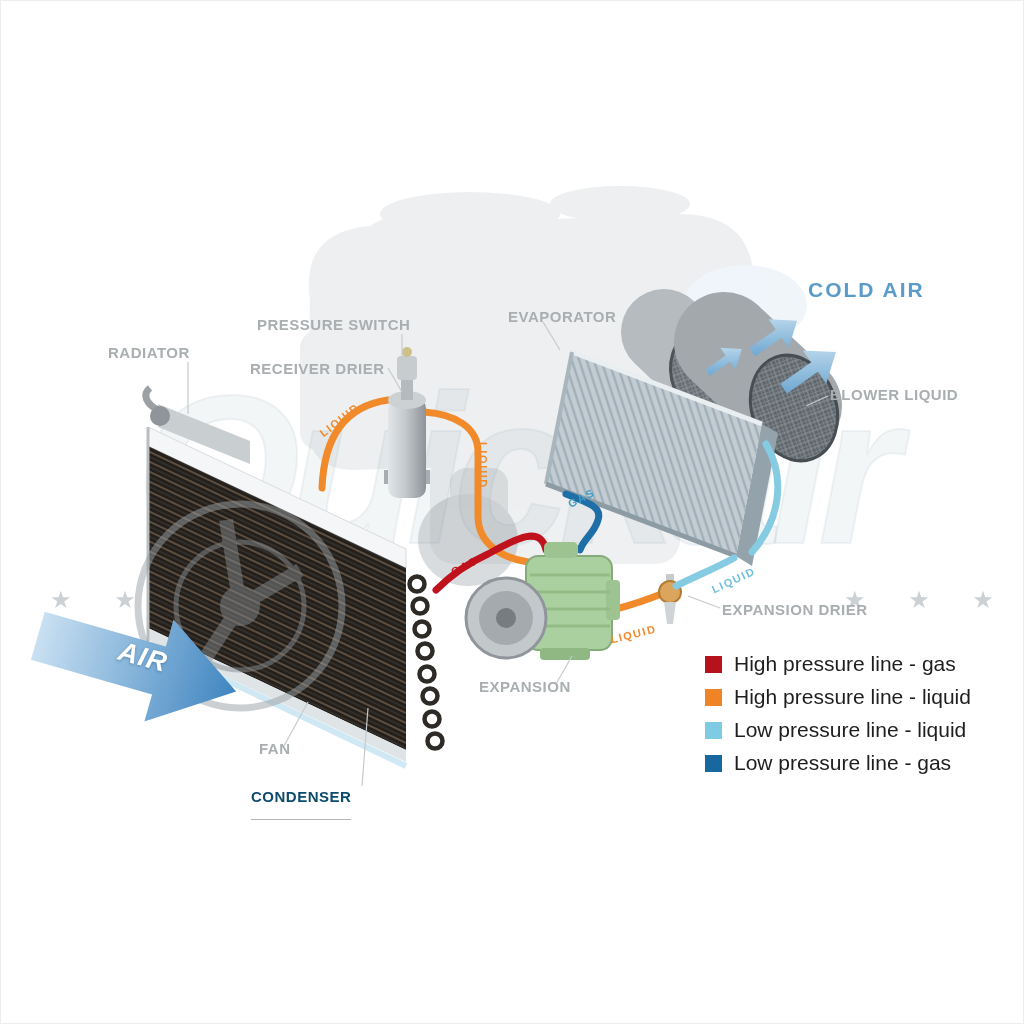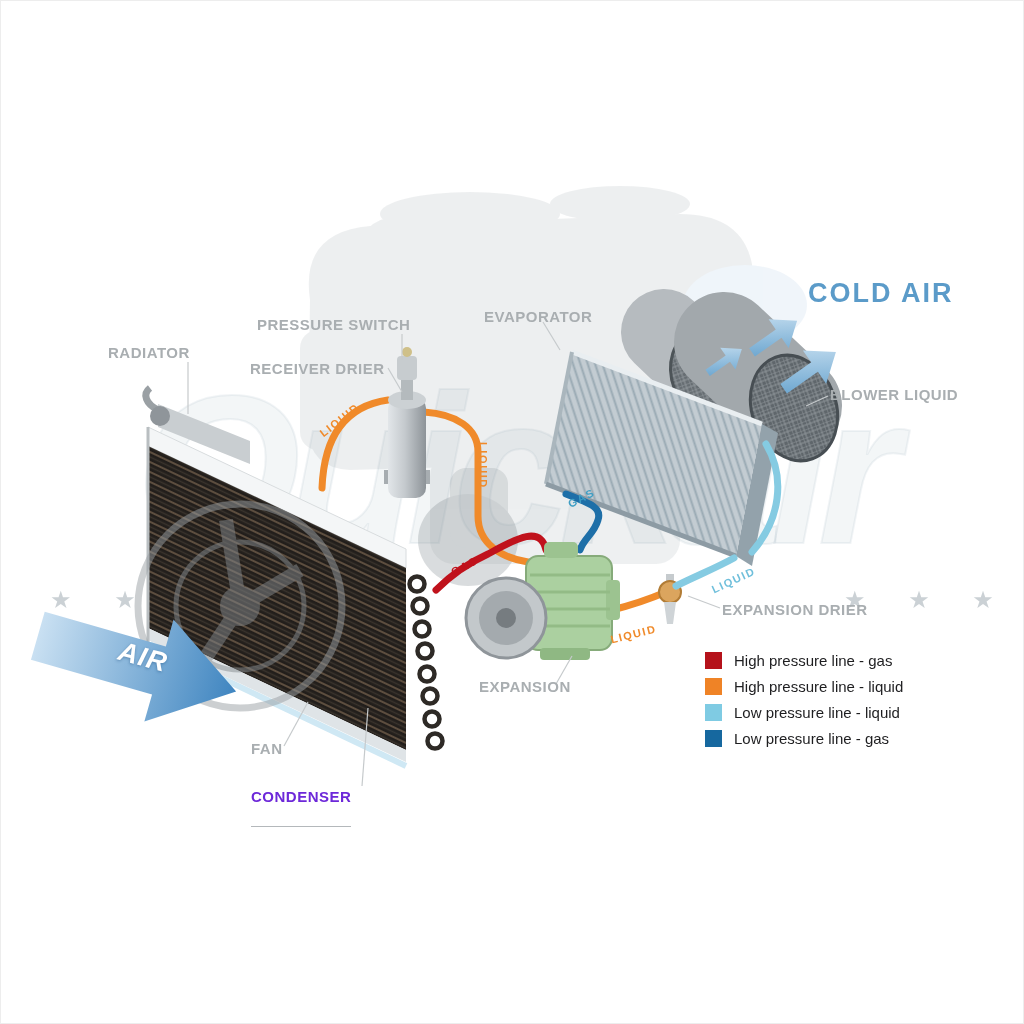--- a/index.html
+++ b/index.html
@@ -8,29 +8,29 @@
   .stage svg{position:absolute;left:0;top:0;}
   .watermark{position:absolute;left:0;top:348px;width:100%;text-align:center;
              font-size:212px;font-weight:bold;font-style:italic;letter-spacing:-12px;
              color:rgba(140,163,181,0.10);-webkit-text-stroke:2px rgba(140,163,181,0.12);
              user-select:none;pointer-events:none;}
   .stars{position:absolute;top:586px;font-size:24px;letter-spacing:18px;
          color:rgba(125,139,150,0.40);pointer-events:none;}
   .stars-left{left:50px;}
   .stars-right{left:844px;}
   .lbl{position:absolute;font-size:15px;color:#a9aeb1;letter-spacing:.5px;white-space:nowrap;font-weight:bold;}
-  .lbl-dark{color:#6d28d9;border-bottom:1px solid #b4b8bb;padding-bottom:21px;}
-  .cold-air{position:absolute;font-size:27px;font-weight:bold;color:#5b9bc9;letter-spacing:2px;white-space:nowrap;}
+  .lbl-dark{color:#0c4a6e;border-bottom:1px solid #b4b8bb;padding-bottom:14px;}
+  .cold-air{position:absolute;font-size:21px;font-weight:bold;color:#5b9bc9;letter-spacing:2px;white-space:nowrap;}
   .air-text{position:absolute;left:118px;top:642px;font-size:27px;font-weight:bold;font-style:italic;
             color:#fff;transform:rotate(15deg);letter-spacing:1px;text-shadow:0 1px 3px rgba(25,75,125,.45);}
   .pipe-lbl{position:absolute;font-size:11px;font-weight:bold;letter-spacing:1.6px;white-space:nowrap;}
   .legend{position:absolute;left:705px;top:652px;}
   .legend-row{display:flex;align-items:center;margin-bottom:9px;}
   .legend-sw{width:17px;height:17px;margin-right:12px;flex:0 0 auto;}
-  .legend-label{font-size:15px;color:#1e1e20;}
+  .legend-label{font-size:21px;color:#1e1e20;}
 </style>
 </head>
 <body>
 
 <div class="stage">
 
   <div class="watermark">Quickair</div>
   <div class="stars stars-left">★ ★ ★</div>
   <div class="stars stars-right">★ ★ ★</div>
 
@@ -202,26 +202,26 @@
       <line x1="720" y1="608" x2="688" y2="596"></line>
       <line x1="556" y1="684" x2="572" y2="656"></line>
       <line x1="284" y1="746" x2="308" y2="702"></line>
       <line x1="362" y1="786" x2="368" y2="708"></line>
     </g>
   </svg>
 
   <div class="lbl" style="left:108px;top:344px">RADIATOR</div>
   <div class="lbl" style="left:257px;top:316px">PRESSURE SWITCH</div>
   <div class="lbl" style="left:250px;top:360px">RECEIVER DRIER</div>
-  <div class="lbl" style="left:484px;top:308px">EVAPORATOR</div>
+  <div class="lbl" style="left:508px;top:308px">EVAPORATOR</div>
   <div class="cold-air" style="left:808px;top:278px">COLD AIR</div>
   <div class="lbl" style="left:830px;top:386px">BLOWER LIQUID</div>
   <div class="lbl" style="left:722px;top:601px">EXPANSION DRIER</div>
   <div class="lbl" style="left:479px;top:678px">EXPANSION</div>
-  <div class="lbl" style="left:251px;top:740px">FAN</div>
+  <div class="lbl" style="left:259px;top:740px">FAN</div>
   <div class="lbl lbl-dark" style="left:251px;top:788px">CONDENSER</div>
   <div class="air-text">AIR</div>
 
   <div class="pipe-lbl" style="left:316px;top:414px;color:#f08a2a;transform:rotate(-38deg)">LIQUID</div>
   <div class="pipe-lbl" style="left:489px;top:442px;color:#f08a2a;transform:rotate(90deg);transform-origin:0 0">LIQUID</div>
   <div class="pipe-lbl" style="left:450px;top:560px;color:#c0121c;transform:rotate(-27deg)">GAS</div>
   <div class="pipe-lbl" style="left:567px;top:492px;color:#3f9ec4;transform:rotate(-27deg)">GAS</div>
   <div class="pipe-lbl" style="left:610px;top:628px;color:#f08a2a;transform:rotate(-14deg)">LIQUID</div>
   <div class="pipe-lbl" style="left:710px;top:574px;color:#6fbfdb;transform:rotate(-25deg)">LIQUID</div>
 

